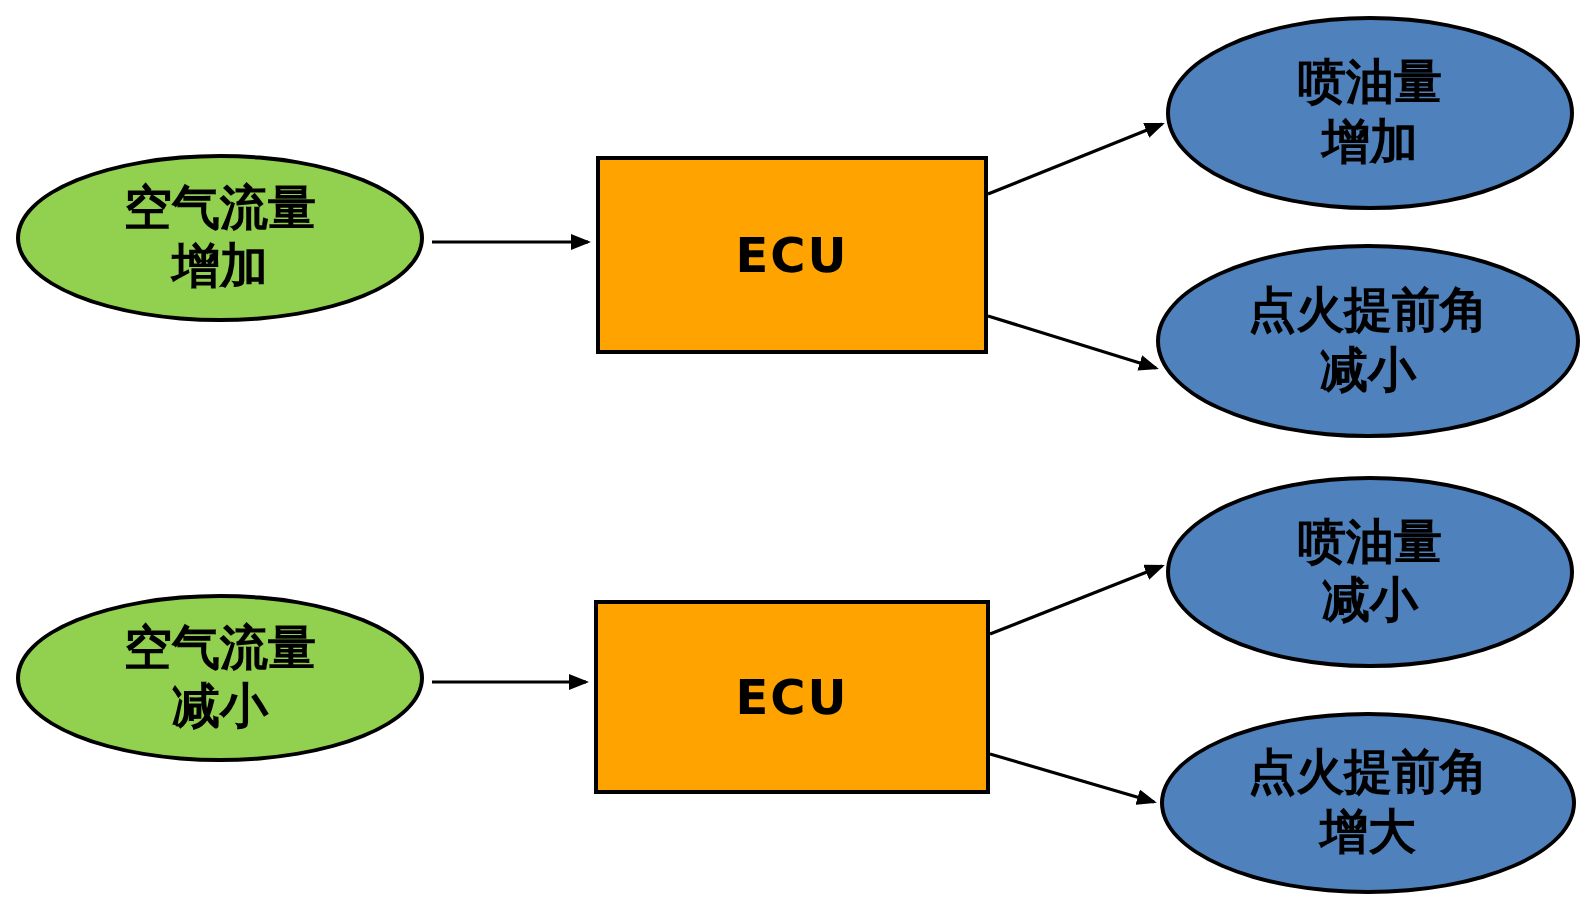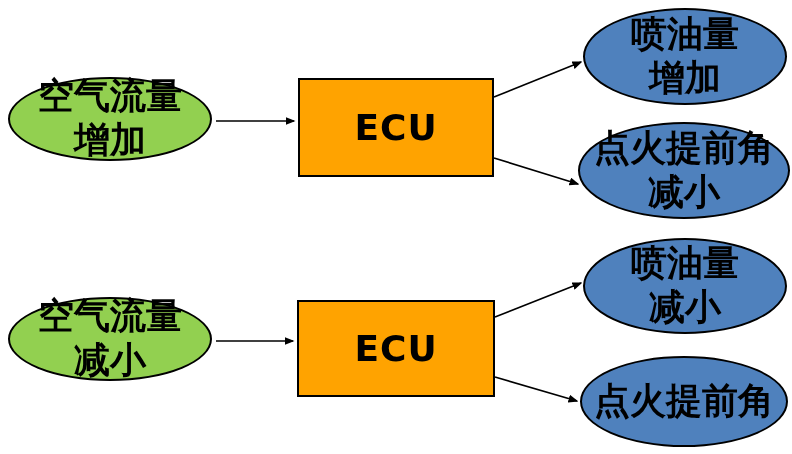--- a/index.html
+++ b/index.html
@@ -14,28 +14,28 @@
   body{font-family:"DejaVu Sans","Liberation Sans",sans-serif;}
   .stage{position:relative;width:792px;height:454px;background:var(--bg);}
   .node{
     position:absolute;
     display:flex;flex-direction:column;align-items:center;justify-content:center;
     text-align:center;color:#000;font-weight:bold;
   }
   .ellipse{
     border-radius:50%;
     border:2px solid var(--outline);
-    font-size:36px;line-height:1.22;font-family:Liberation Serif, serif;
+    font-size:24px;line-height:1.22;
   }
   .ellipse.green{background:var(--green);text-align:right;}
   .ellipse.blue{background:var(--blue);}
   .ecu{
     background:var(--orange);
     border:2px solid var(--outline);
-    font-size:36px;letter-spacing:1px;
+    font-size:24px;letter-spacing:1px;
   }
   .label-line{display:block;white-space:nowrap;}
   svg.connectors{position:absolute;left:0;top:0;width:792px;height:454px;pointer-events:none;}
 </style>
 </head>
 <body>
 
 <div class="stage">
 
   <svg class="connectors" viewBox="0 0 792 454">
@@ -82,15 +82,16 @@
     <span class="label-line">ECU</span>
   </div>
 
   <div class="node ellipse blue" style="left:583px;top:238px;width:204px;height:96px;">
     <span class="label-line">喷油量</span>
     <span class="label-line">减小</span>
   </div>
 
   <div class="node ellipse blue" style="left:580px;top:356px;width:208px;height:91px;">
     <span class="label-line">点火提前角</span>
+    <span class="label-line">增大</span>
   </div>
 
 </div>
 
 </body></html>

